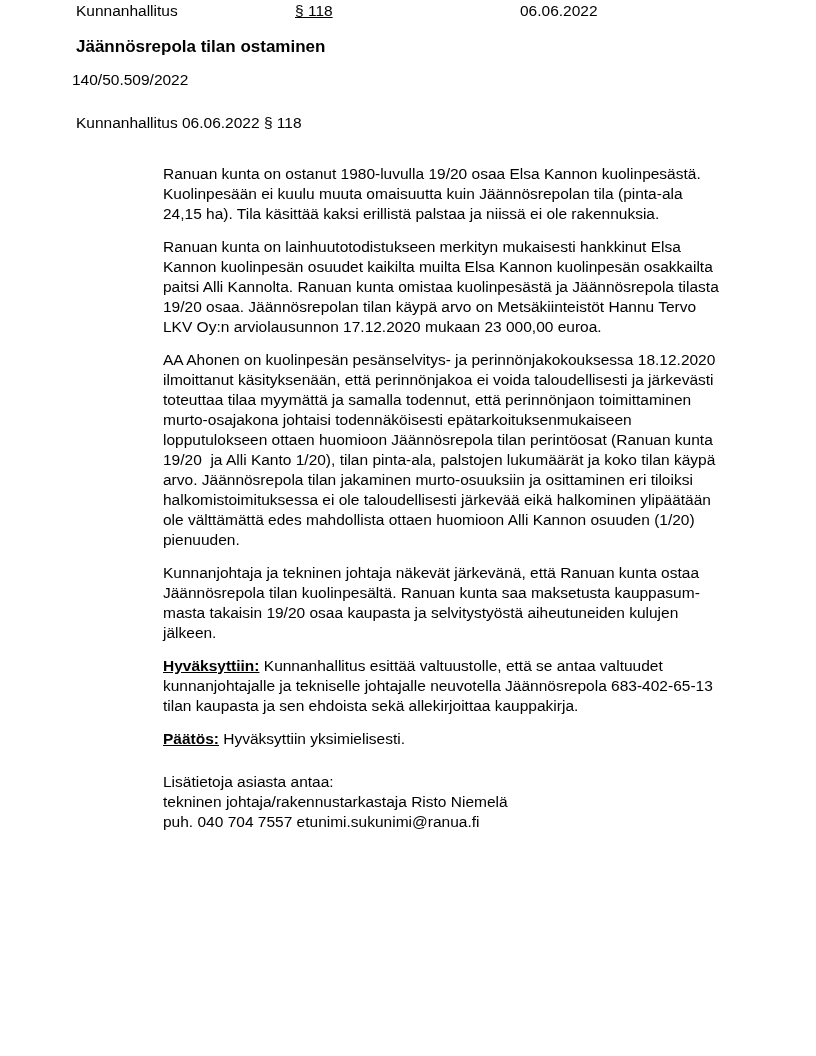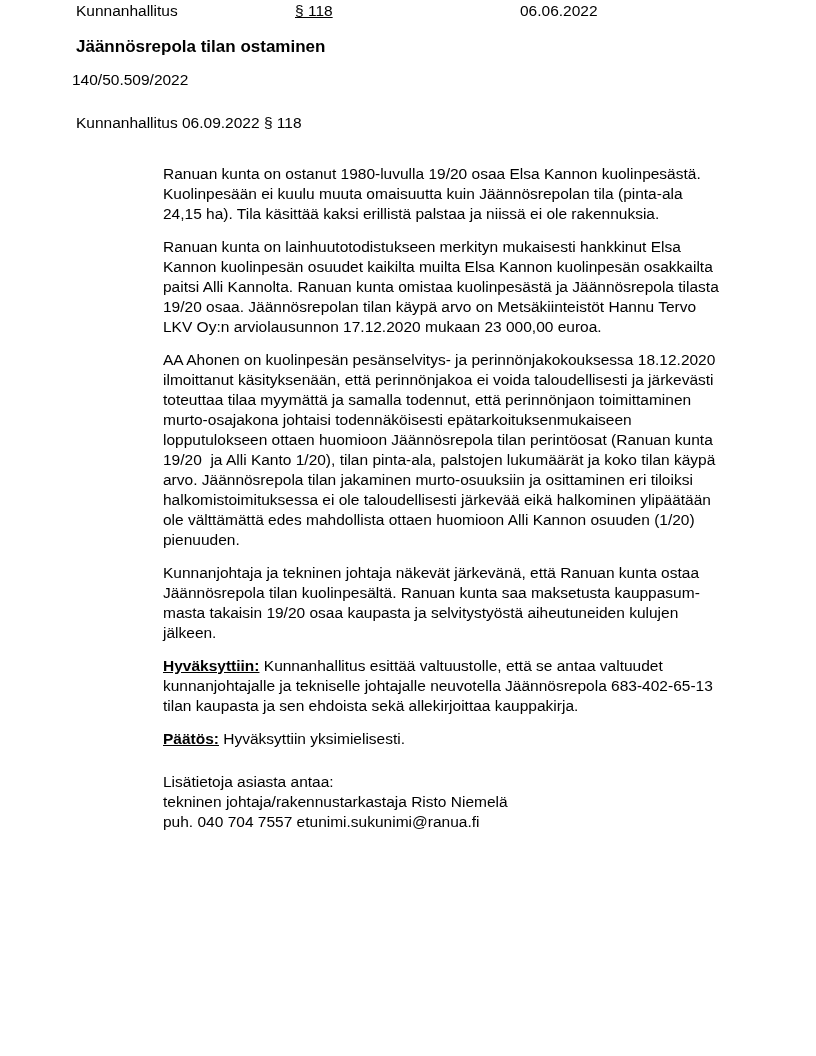--- a/index.html
+++ b/index.html
@@ -74,21 +74,21 @@
   <div class="header-row">
     <span class="header-item header-committee">Kunnanhallitus</span>
     <span class="header-item header-section">§ 118</span>
     <span class="header-item header-date">06.06.2022</span>
   </div>
 
   <div class="doc-title">Jäännösrepola tilan ostaminen</div>
 
   <div class="record-number">140/50.509/2022</div>
 
-  <div class="section-heading">Kunnanhallitus 06.09.2022 § 118</div>
+  <div class="section-heading">Kunnanhallitus 06.06.2022 § 118</div>
 
   <div class="body-block">
 
     <div class="para">Ranuan kunta on ostanut 1980-luvulla 19/20 osaa Elsa Kannon kuolinpesästä.
 Kuolinpesään ei kuulu muuta omaisuutta kuin Jäännösrepolan tila (pinta-ala
 24,15 ha). Tila käsittää kaksi erillistä palstaa ja niissä ei ole rakennuksia.</div>
 
     <div class="para">Ranuan kunta on lainhuutotodistukseen merkityn mukaisesti hankkinut Elsa
 Kannon kuolinpesän osuudet kaikilta muilta Elsa Kannon kuolinpesän osakkailta
 paitsi Alli Kannolta. Ranuan kunta omistaa kuolinpesästä ja Jäännösrepola tilasta

